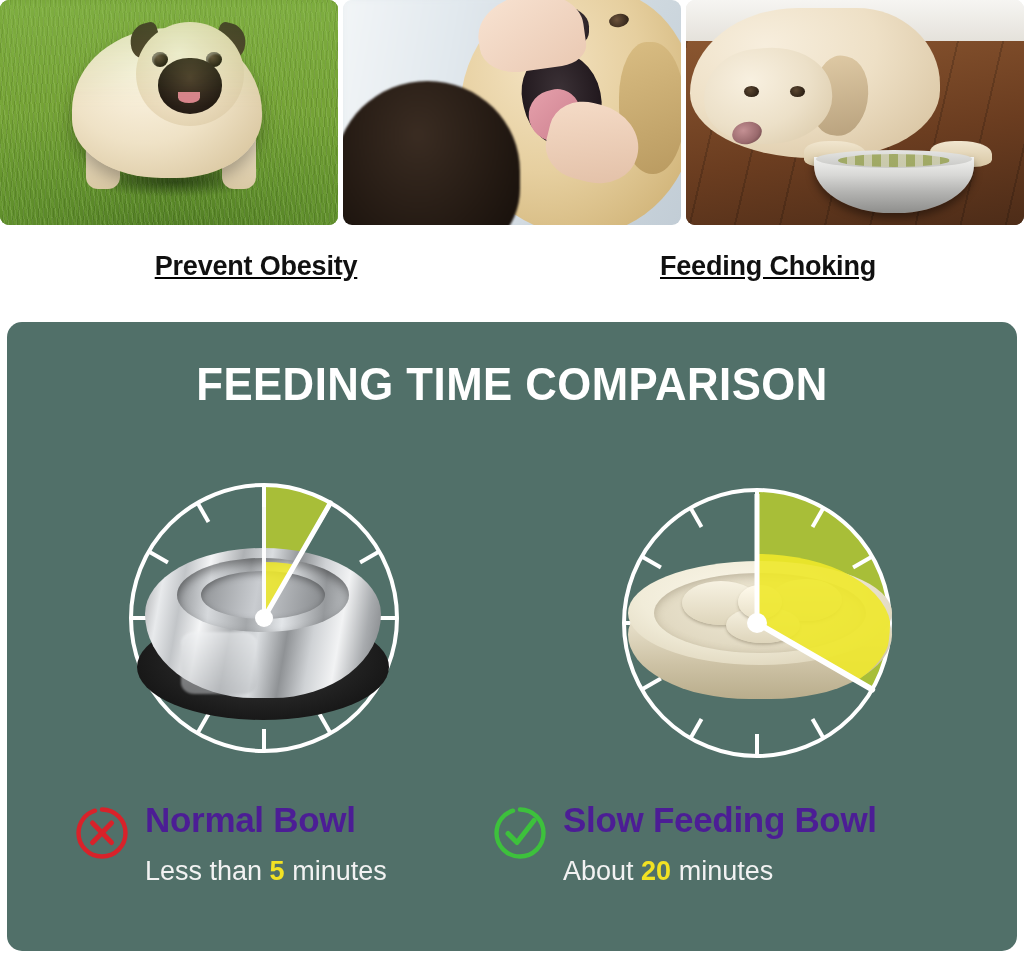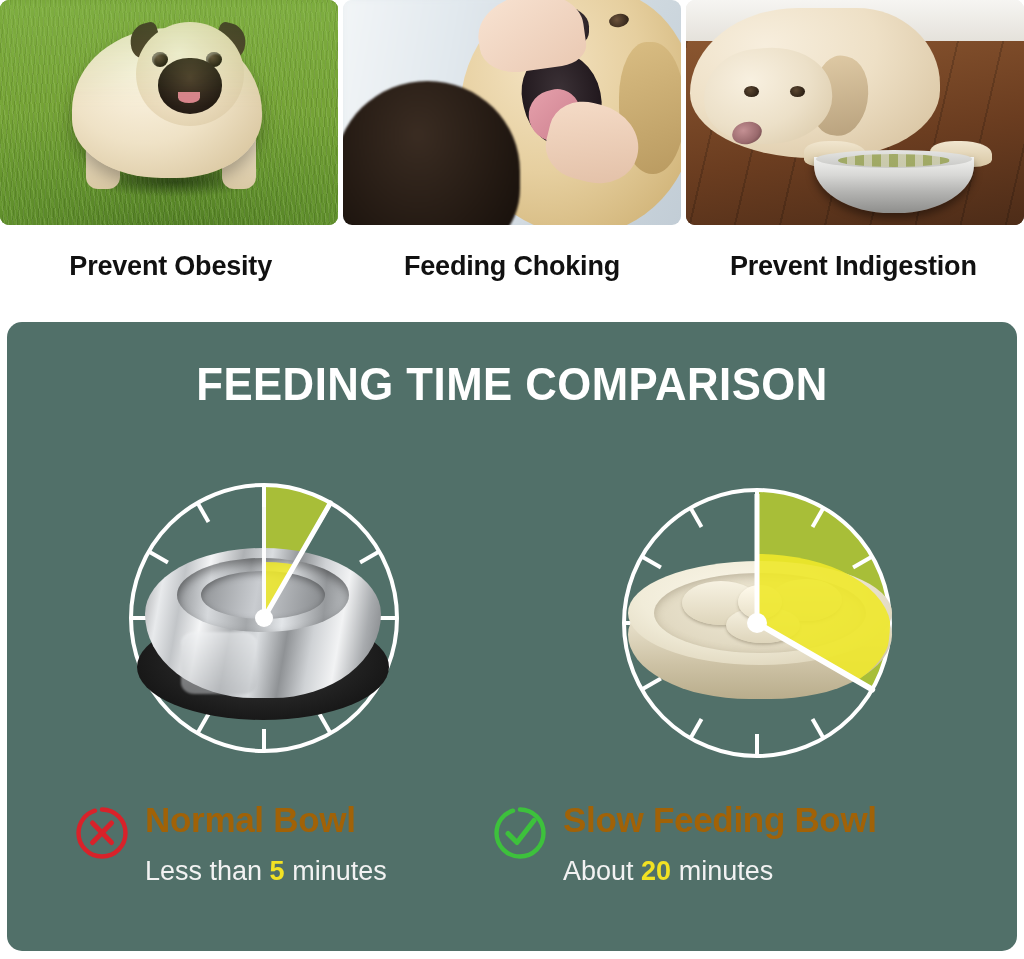--- a/index.html
+++ b/index.html
@@ -289,20 +289,21 @@
     background: repeating-linear-gradient(90deg, #9aa457 0 9px, #c9c9a8 9px 17px);
     border-radius: 50%;
     opacity: 0.88;
   }
 
   
   .caption-row {
     display: flex;
     width: 1024px;
     height: 68px;
+    text-decoration: underline;
   }
   .caption {
     flex: 1 1 0;
     display: flex;
     align-items: center;
     justify-content: center;
     font-size: 27px;
     font-weight: 600;
     color: #111111;
     letter-spacing: -0.2px;
@@ -437,21 +438,21 @@
     align-items: flex-start;
     gap: 16px;
   }
   .label-block.left  { left: 75px;  top: 802px; }
   .label-block.right { left: 493px; top: 802px; }
   .mark-icon { flex: 0 0 auto; width: 54px; height: 54px; margin-top: 4px; }
   .label-texts { display: flex; flex-direction: column; }
   .label-main {
     font-size: 35px;
     font-weight: 700;
-    color: #a16207;
+    color: #4c1d95;
     line-height: 1.05;
     letter-spacing: -0.3px;
   }
   .label-sub {
     font-size: 27px;
     font-weight: 400;
     color: #f2f2f2;
     line-height: 1.25;
     margin-top: 16px;
   }
@@ -512,21 +513,20 @@
         <div class="indig-bowl-food"></div>
       </div>
     </div>
   </div>
 
 </div>
 
 <div class="caption-row">
   <div class="caption">Prevent Obesity</div>
   <div class="caption">Feeding Choking</div>
-  <div class="caption">Prevent Indigestion</div>
 </div>
 
 <div class="panel"></div>
 
 <div class="panel-title">FEEDING TIME COMPARISON</div>
 
 <div class="clock left">
   <svg viewBox="0 0 286 286" xmlns="http://www.w3.org/2000/svg">
 
     <path d="M143 143 L143 10 A133 133 0 0 1 209.5 27.8 Z" fill="#A8BE38"></path>

